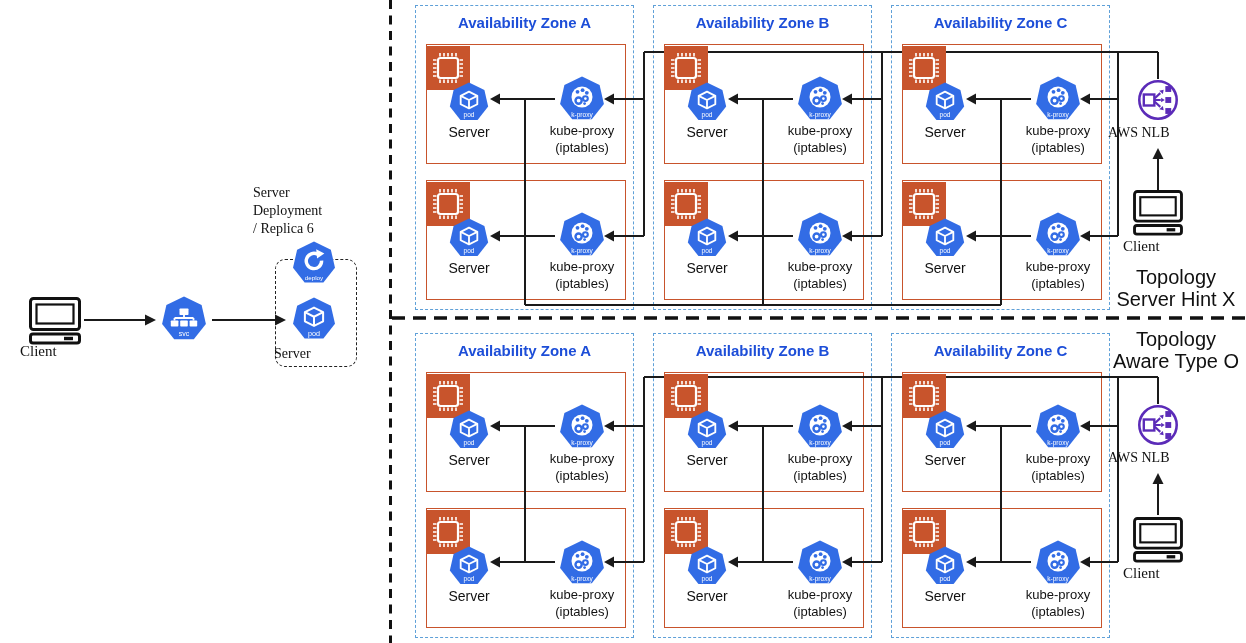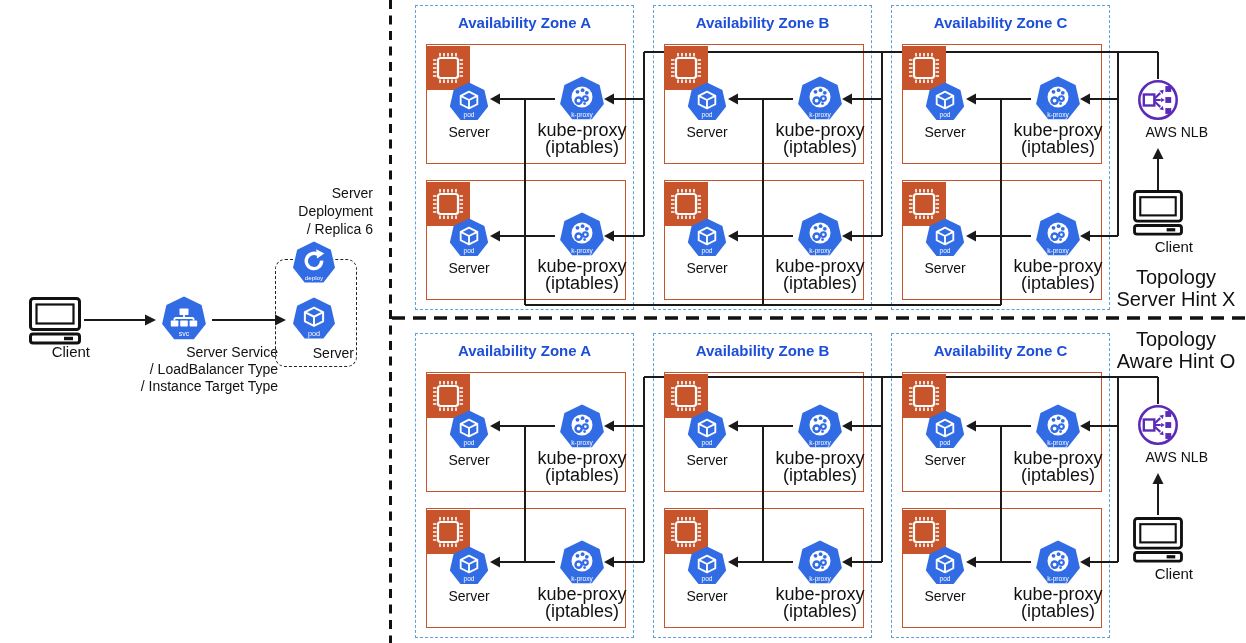--- a/index.html
+++ b/index.html
@@ -1,28 +1,28 @@
 <!DOCTYPE html>
 <html><head>
 <meta charset="utf-8">
 <style>
   html,body{margin:0;padding:0;background:#fff;}
   .canvas{position:relative;width:1246px;height:643px;background:#fff;overflow:hidden;
           font-family:"Liberation Sans","DejaVu Sans",sans-serif;color:#111;}
   .abs{position:absolute;}
-  .lbl{position:absolute;text-align:right;font-size:14px;line-height:17px;color:#111;}
+  .lbl{position:absolute;text-align:left;font-size:14px;line-height:17px;color:#111;font-family:Liberation Serif, serif;}
   .overlay{position:absolute;left:0;top:0;z-index:2;pointer-events:none;}
   .zone{position:absolute;width:219px;height:305px;border:1.5px dashed #5FA0D8;box-sizing:border-box;background:transparent;}
   .zone-title{position:absolute;left:0;top:8px;width:100%;text-align:center;font-size:15px;font-weight:bold;color:#1d4ed8;}
   .node{position:absolute;left:10px;width:200px;height:120px;border:1.5px solid #C8542C;box-sizing:border-box;background:#fff;}
   .node .chip{position:absolute;left:-1px;top:1px;z-index:3;}
   .node .pod{position:absolute;left:21px;top:37px;z-index:3;}
   .node .kproxy{position:absolute;left:131px;top:31px;z-index:3;}
   .node .pod-label{position:absolute;left:0px;top:79px;width:84px;text-align:center;font-size:14px;z-index:3;}
-  .node .proxy-label{position:absolute;left:101px;top:77px;width:108px;text-align:center;font-size:18px;line-height:17px;z-index:3;}
+  .node .proxy-label{position:absolute;left:101px;top:77px;width:108px;text-align:center;font-size:13px;line-height:17px;z-index:3;}
   .hint{position:absolute;width:140px;text-align:center;font-size:20px;line-height:22px;color:#111;}
   .icon{z-index:3;}
 </style>
 </head>
 <body>
 
 <div class="canvas">
 
   <svg width="0" height="0" style="position:absolute" aria-hidden="true">
     <defs>
@@ -180,25 +180,20 @@
   </svg>
 
   <svg class="abs icon" style="left:29px;top:297px" width="52" height="48">
       <use href="#icon-client"></use>
     </svg>
   <div class="lbl" style="left:20px;top:343px;width:70px;font-size:15px">Client</div>
 
   <svg class="abs icon" style="left:160px;top:296px" width="48" height="48">
       <use href="#icon-svc"></use>
     </svg>
-  <div class="lbl" style="left:94px;top:344px;width:184px">
-    <div>Server Service</div>
-    <div>/ LoadBalancer Type</div>
-    <div>/ Instance Target Type</div>
-  </div>
 
   <div class="abs" style="left:275px;top:259px;width:82px;height:108px;border:1.5px dashed #222;border-radius:10px;box-sizing:border-box"></div>
   <svg class="abs icon" style="left:291px;top:241px" width="46" height="46">
       <use href="#icon-deploy"></use>
     </svg>
   <svg class="abs icon" style="left:291px;top:297px" width="46" height="46">
       <use href="#icon-pod"></use>
     </svg>
   <div class="lbl" style="left:274px;top:345px;width:80px">Server</div>
   <div class="lbl" style="left:253px;top:184px;width:120px;line-height:18px">
@@ -433,21 +428,21 @@
       <use href="#icon-client"></use>
     </svg>
   <div class="lbl" style="left:1123px;top:238px;width:70px;font-size:15px">Client</div>
   <div class="hint" style="left:1106px;top:266px">
     <div>Topology</div>
     <div>Server Hint X</div>
   </div>
 
   <div class="hint" style="left:1106px;top:328px">
     <div>Topology</div>
-    <div>Aware Hint O</div>
+    <div>Aware Type O</div>
   </div>
   <svg class="abs icon" style="left:1136px;top:403px" width="44" height="44">
       <use href="#icon-nlb"></use>
     </svg>
   <div class="lbl" style="left:1108px;top:449px;width:100px">AWS NLB</div>
   <svg class="abs icon" style="left:1133px;top:517px" width="50" height="46">
       <use href="#icon-client"></use>
     </svg>
   <div class="lbl" style="left:1123px;top:565px;width:70px;font-size:15px">Client</div>
 

